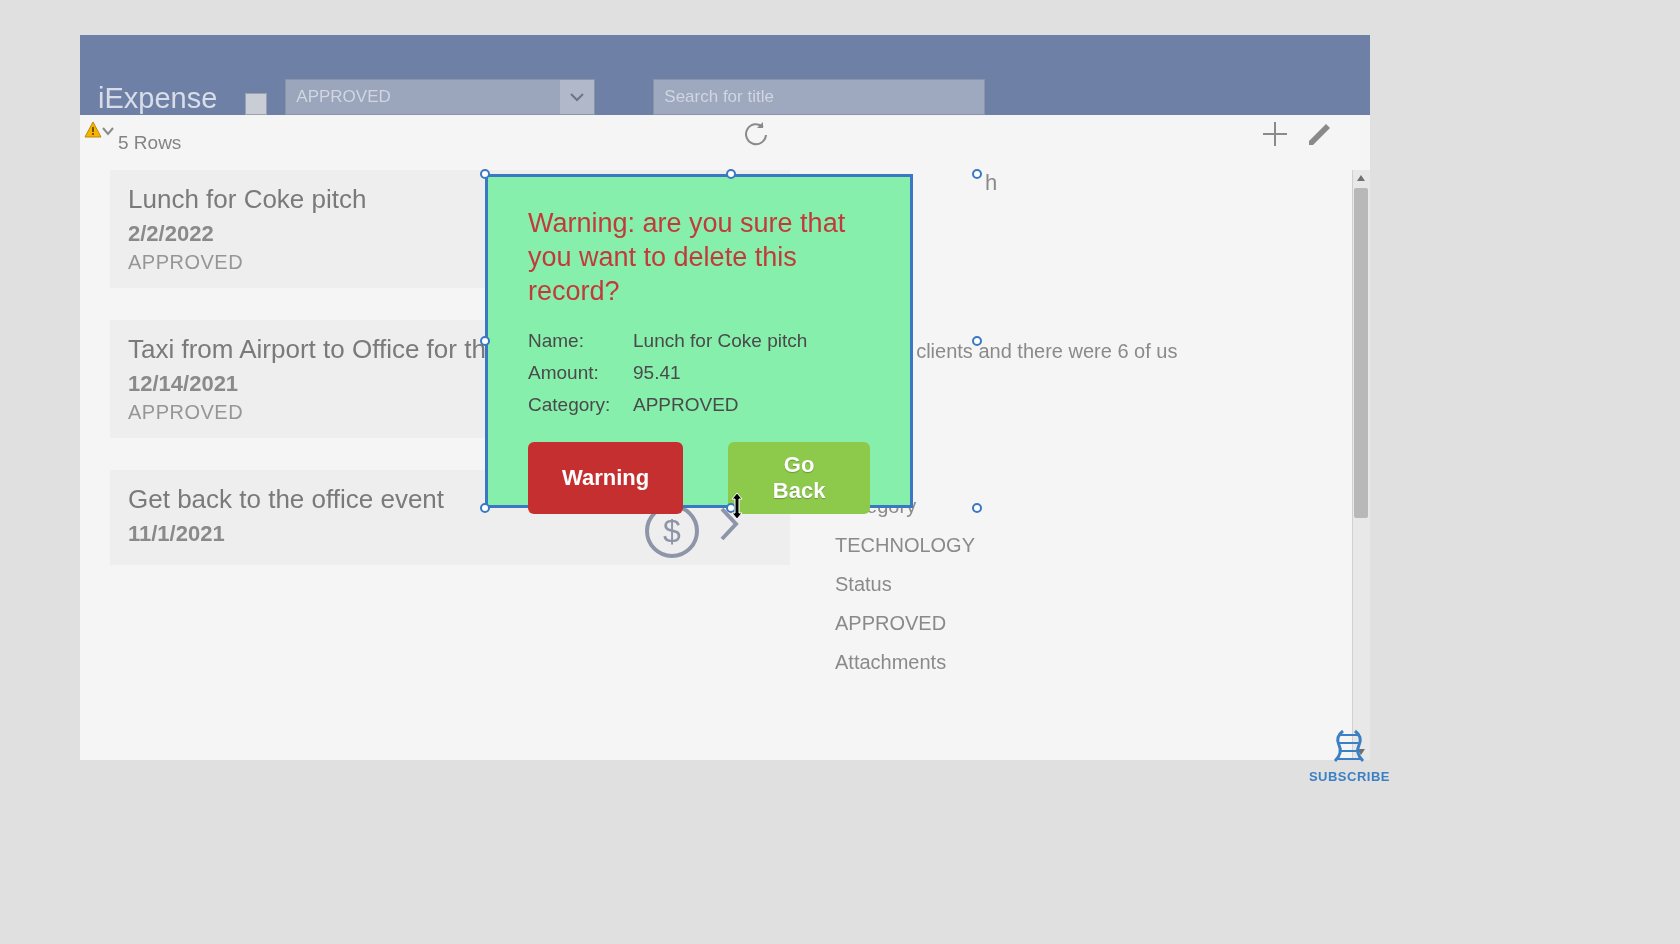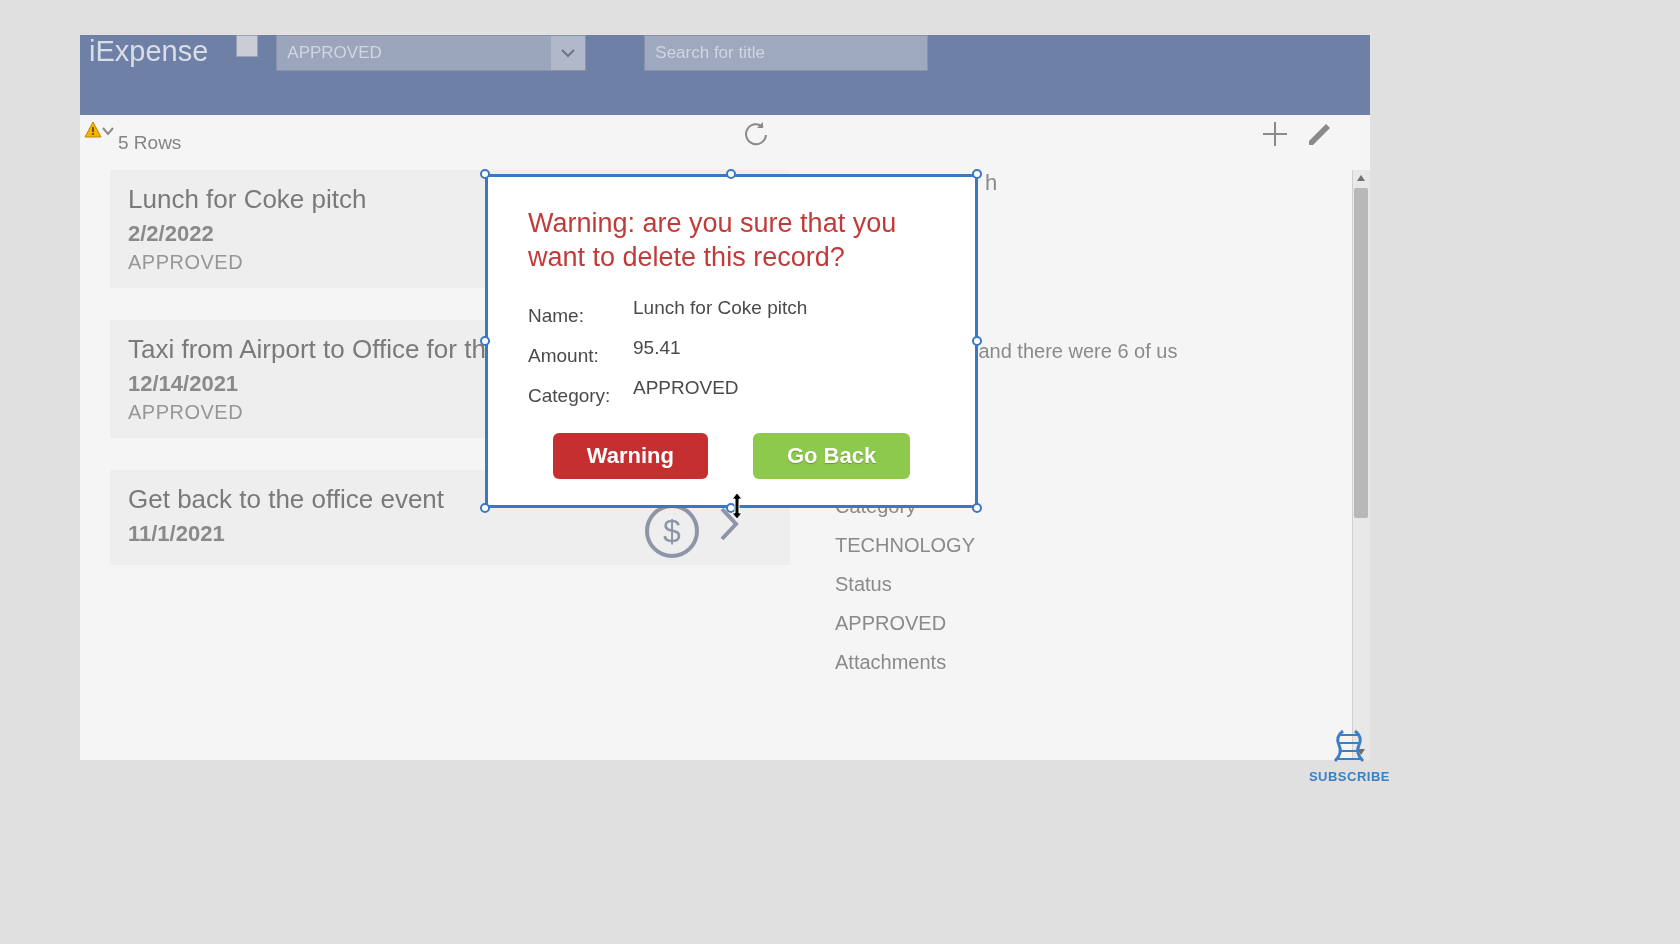--- a/index.html
+++ b/index.html
@@ -16,22 +16,22 @@
   left: 80px;
   top: 35px;
   width: 1290px;
   height: 725px;
   background: #f5f5f5;
 }
 .header-bar {
   height: 80px;
   background: #6f80a6;
   display: flex;
-  align-items: flex-start;
-  padding: 0 9px;
+  align-items: flex-end;
+  padding: 0 18px;
   gap: 18px;
 }
 .app-title {
   color: #d8dde8;
   font-size: 29px;
   font-weight: 400;
   margin-right: 10px;
 }
 .checkbox-square {
   width: 22px;
@@ -59,21 +59,21 @@
   background: #b0b8c9;
   display: flex;
   align-items: center;
   justify-content: center;
 }
 .dropdown-arrow svg { width: 16px; height: 16px; }
 .search-box {
   background: #9ea8be;
   border: 1px solid #8a93a8;
   height: 36px;
-  width: 284px;
+  width: 332px;
   margin-left: 40px;
   padding: 0 10px;
   display: flex;
   align-items: center;
   color: #d0d6e2;
   font-size: 17px;
 }
 .toolbar-row {
   height: 55px;
   display: flex;
@@ -188,24 +188,24 @@
   color: #8a8a8a;
   font-size: 20px;
 }
 .detail-panel div { margin-bottom: 16px; }
 .detail-title-frag { font-size: 22px; }
 .detail-desc { line-height: 1.5; margin-top: 140px; }
 .selection-box {
   position: absolute;
   left: 485px;
   top: 174px;
-  width: 493px;
+  width: 428px;
   height: 334px;
   border: 3px solid #3b78c4;
-  background: #ffffff;
+  background: #86efac;
   z-index: 50;
 }
 .sel-handle {
   position: absolute;
   width: 10px;
   height: 10px;
   background: #fff;
   border: 2px solid #3b78c4;
   border-radius: 50%;
   z-index: 51;
@@ -218,21 +218,21 @@
   font-size: 27px;
   line-height: 1.25;
   margin-bottom: 22px;
 }
 .dialog-row {
   display: flex;
   margin-bottom: 10px;
   font-size: 19px;
   color: #4a4a4a;
 }
-.dialog-label { width: 105px; margin-top: 8px; }
+.dialog-label { width: 105px; }
 .dialog-value { flex: 1; }
 .dialog-buttons {
   display: flex;
   justify-content: center;
   gap: 45px;
   margin-top: 26px;
 }
 .btn {
   padding: 10px 34px;
   font-size: 22px;

